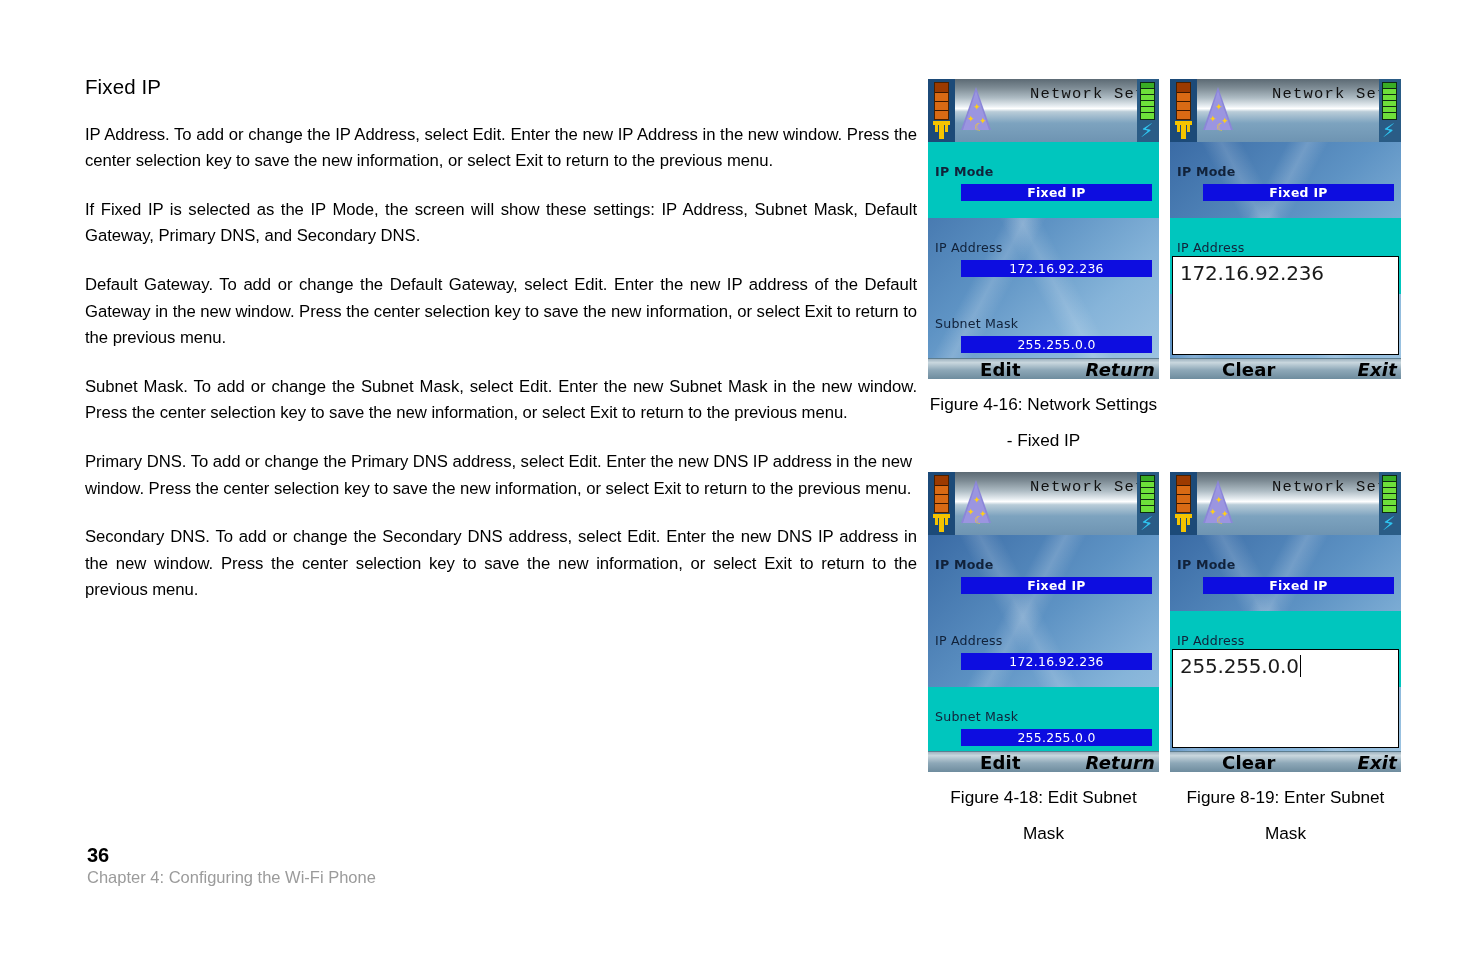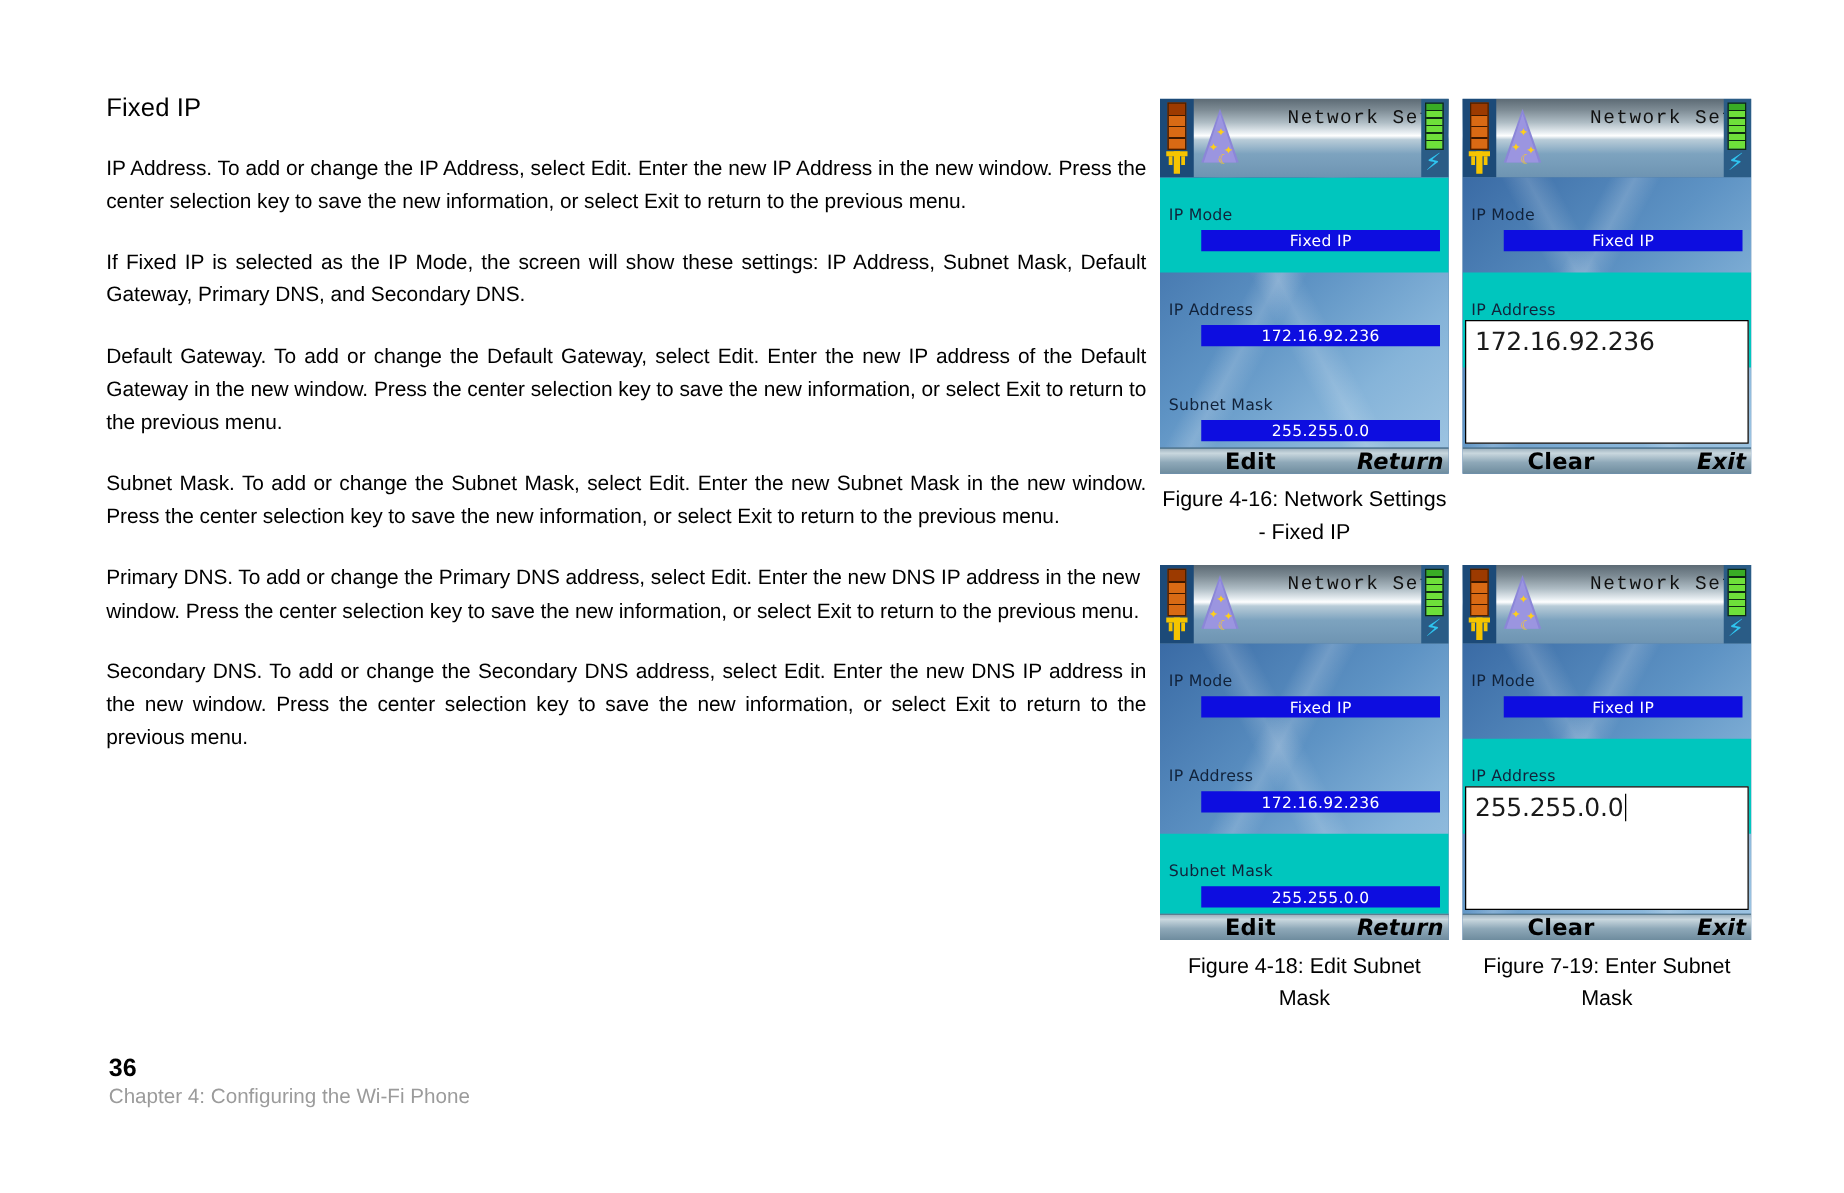--- a/index.html
+++ b/index.html
@@ -73,21 +73,21 @@
   .fig-row {
     display: flex;
     gap: 11px;
   }
   .fig-cell {
     width: 231px;
   }
   .fig-caption {
     text-align: center;
     font-size: 17.2px;
-    line-height: 26px;
+    line-height: 36px;
     color: #000;
     padding-top: 7px;
   }
   .fig-row-2 { margin-top: 14px; }
 
   
   .screen {
     position: relative;
     width: 231px;
     height: 300px;
@@ -273,21 +273,21 @@
     background: #0d0de0;
     color: #ffffff;
     font-size: 12.4px;
     line-height: 17px;
     text-align: center;
     letter-spacing: .3px;
     font-family: "DejaVu Sans", sans-serif;
   }
 
   
-  .row.r-top { height: 76px; }
+  .row.r-top { height: 76px; font-weight: bold; }
   .row.r-mid { height: 76px; padding-left: 25px; }
   .row.r-bot { height: 78px; }
 
   
   .entrybox {
     position: absolute;
     left: 2px; right: 2px;
     top: 114px; bottom: 3px;
     background: #ffffff;
     border: 1px solid #000000;
@@ -543,18 +543,18 @@
             <div class="entrybox">
               <div class="txt"><span>255.255.0.0</span><span class="caret"></span></div>
             </div>
           </div>
 
           <div class="softbar">
             <div class="sk sk-left">Clear</div>
             <div class="sk sk-right">Exit</div>
           </div>
         </div>
-        <div class="fig-caption">Figure 7-19: Enter Subnet Mask</div>
+        <div class="fig-caption">Figure 8-19: Enter Subnet Mask</div>
       </div>
     </div>
 
   </div>
 </div>
 
 </body></html>

